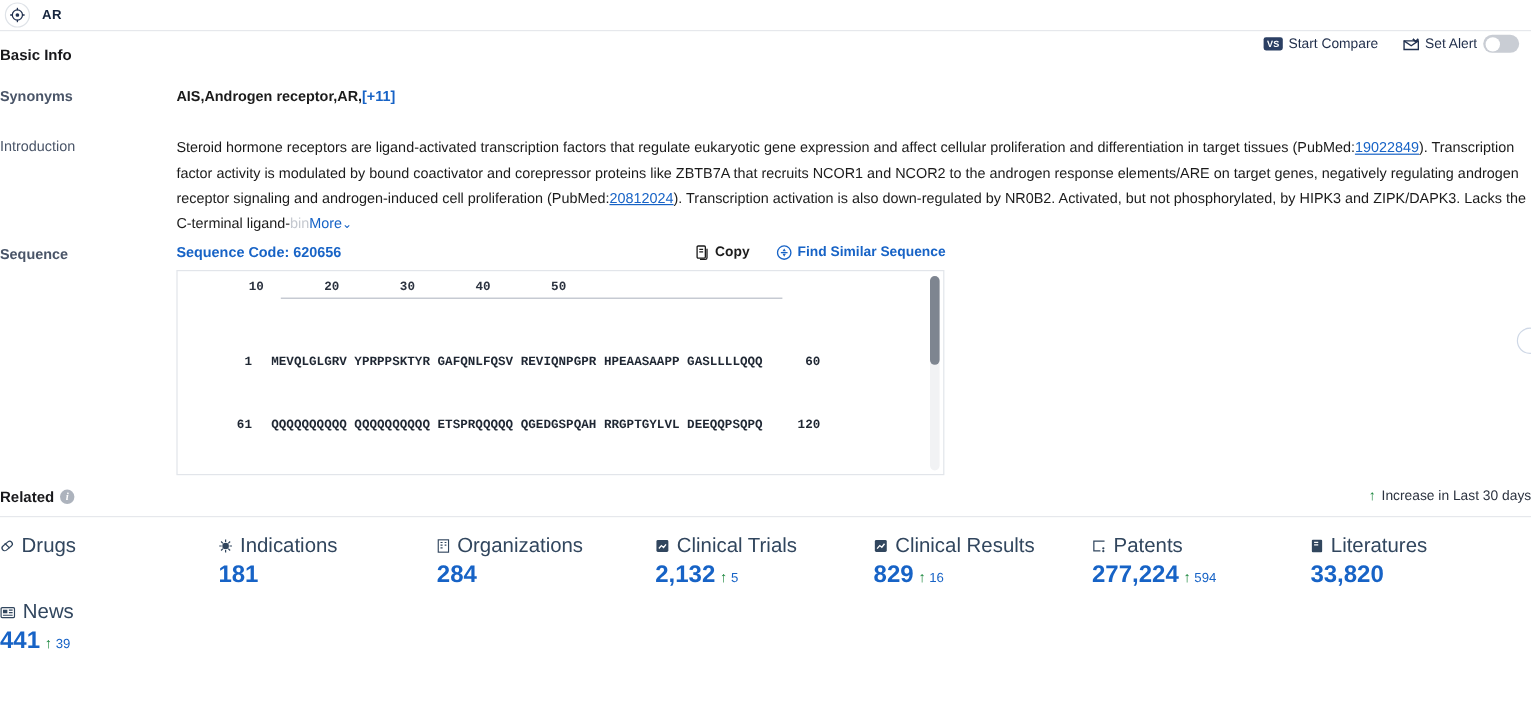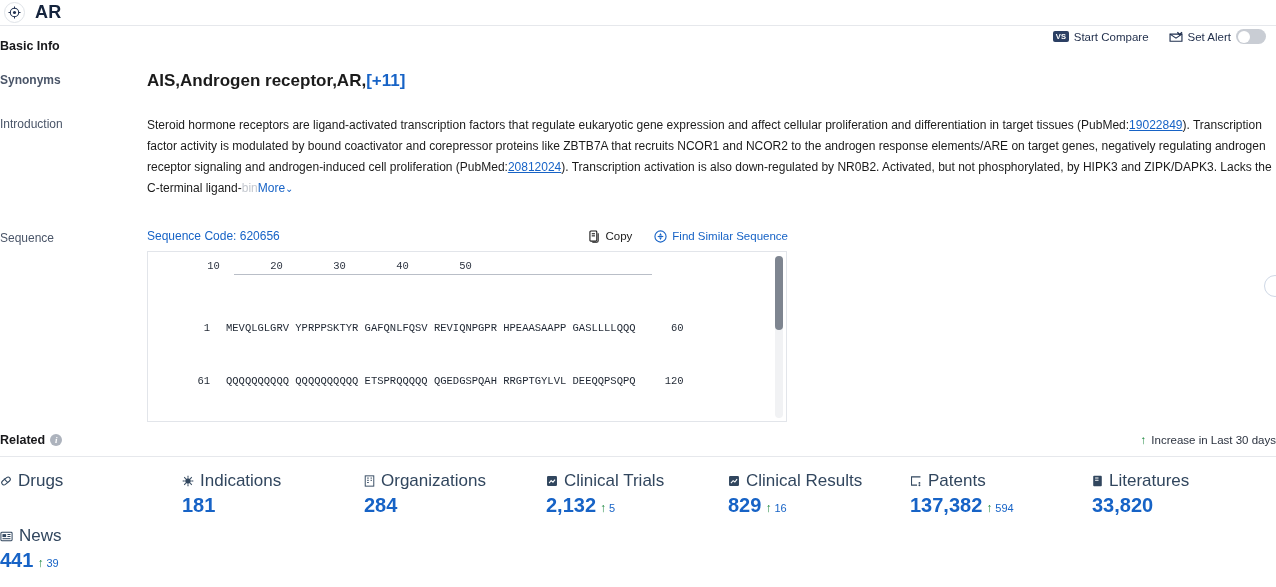--- a/index.html
+++ b/index.html
@@ -21,21 +21,21 @@
     position: relative;
   }
   .brand { display: flex; align-items: center; gap: 10px; }
   .brand-badge {
     width: 21px; height: 21px; border-radius: 50%;
     border: 1px solid #dfe3e8;
     display: flex; align-items: center; justify-content: center;
     background: #fff;
   }
   .brand-title {
-    font-size: 18px; font-weight: bold; letter-spacing: .3px; color: #15243d;
+    font-size: 11px; font-weight: bold; letter-spacing: .3px; color: #15243d;
   }
   .topbar-right {
     margin-left: auto; display: flex; align-items: center; gap: 20px;
   }
   .hdr-action {
     display: flex; align-items: center; gap: 5px;
     font-size: 11.5px; color: #1f2d4a; cursor: pointer; white-space: nowrap; margin-top: 48px;
   }
   .vs-badge {
     background: #2b3f63; color: #fff; font-size: 7.5px; font-weight: bold;
@@ -59,21 +59,21 @@
   }
   .row { display: flex; }
   .row-label {
     width: 147px; flex: none;
     font-size: 12px; color: #4a5568;
     padding-top: 2px;
   }
   .row-body { flex: 1; min-width: 0; }
 
   .syn-row { margin-top: 18px; font-weight: bold; }
-  .syn-text { font-size: 17px; color: #1b1b1b; }
+  .syn-text { font-size: 12px; color: #1b1b1b; }
   .syn-more { color: #1763c6; cursor: pointer; }
 
   .intro-row { margin-top: 24px; position: relative; }
   .intro-text {
     font-size: 12px; line-height: 21px; color: #1b1b1b;
     padding-right: 4px;
   }
   .intro-text a { color: #1763c6; text-decoration: underline; cursor: pointer; }
   .fade-tail { color: #c4c8cf; }
   .more-link {
@@ -81,21 +81,21 @@
   }
   .chev { font-size: 10px; }
 
   .side-nub {
     position: absolute; right: -10px; top: 160px;
     width: 22px; height: 22px; border-radius: 50%;
     border: 1px solid #cfd8e6; background: #fff;
   }
 
   
-  .seq-row { margin-top: 30px; }
+  .seq-row { margin-top: 5px; font-weight: bold; }
   .seq-head { display: flex; align-items: center; }
   .seq-code { font-size: 12px; color: #1763c6; cursor: pointer; }
   .seq-tools { margin-left: auto; display: flex; align-items: center; gap: 22px; padding-right: 488px; }
   .seq-tool {
     display: flex; align-items: center; gap: 5px;
     font-size: 11.5px; cursor: pointer;
   }
   .seq-tool.copy { color: #1b1b1b; }
   .seq-tool.find { color: #1763c6; }
 
@@ -397,21 +397,21 @@
         <span>
           <svg width="12" height="12" viewBox="0 0 14 14" fill="none" stroke="#31465e" stroke-width="1.2">
             <path d="M12.2 2.2H1.8v9.6h6.4"></path>
             <circle cx="11" cy="9.2" r="1.1" fill="#31465e" stroke="none"></circle>
             <circle cx="11" cy="12" r="1.1" fill="#31465e" stroke="none"></circle>
           </svg>
         </span>
         <span>Patents</span>
       </div>
       <div class="stat-val">
-        <span>137,382</span>
+        <span>277,224</span>
         <span class="delta">
           <span class="arrow">↑</span>
           <span>594</span>
         </span>
       </div>
     </div>
 
     <div class="stat">
       <div class="stat-head">
         <span>

